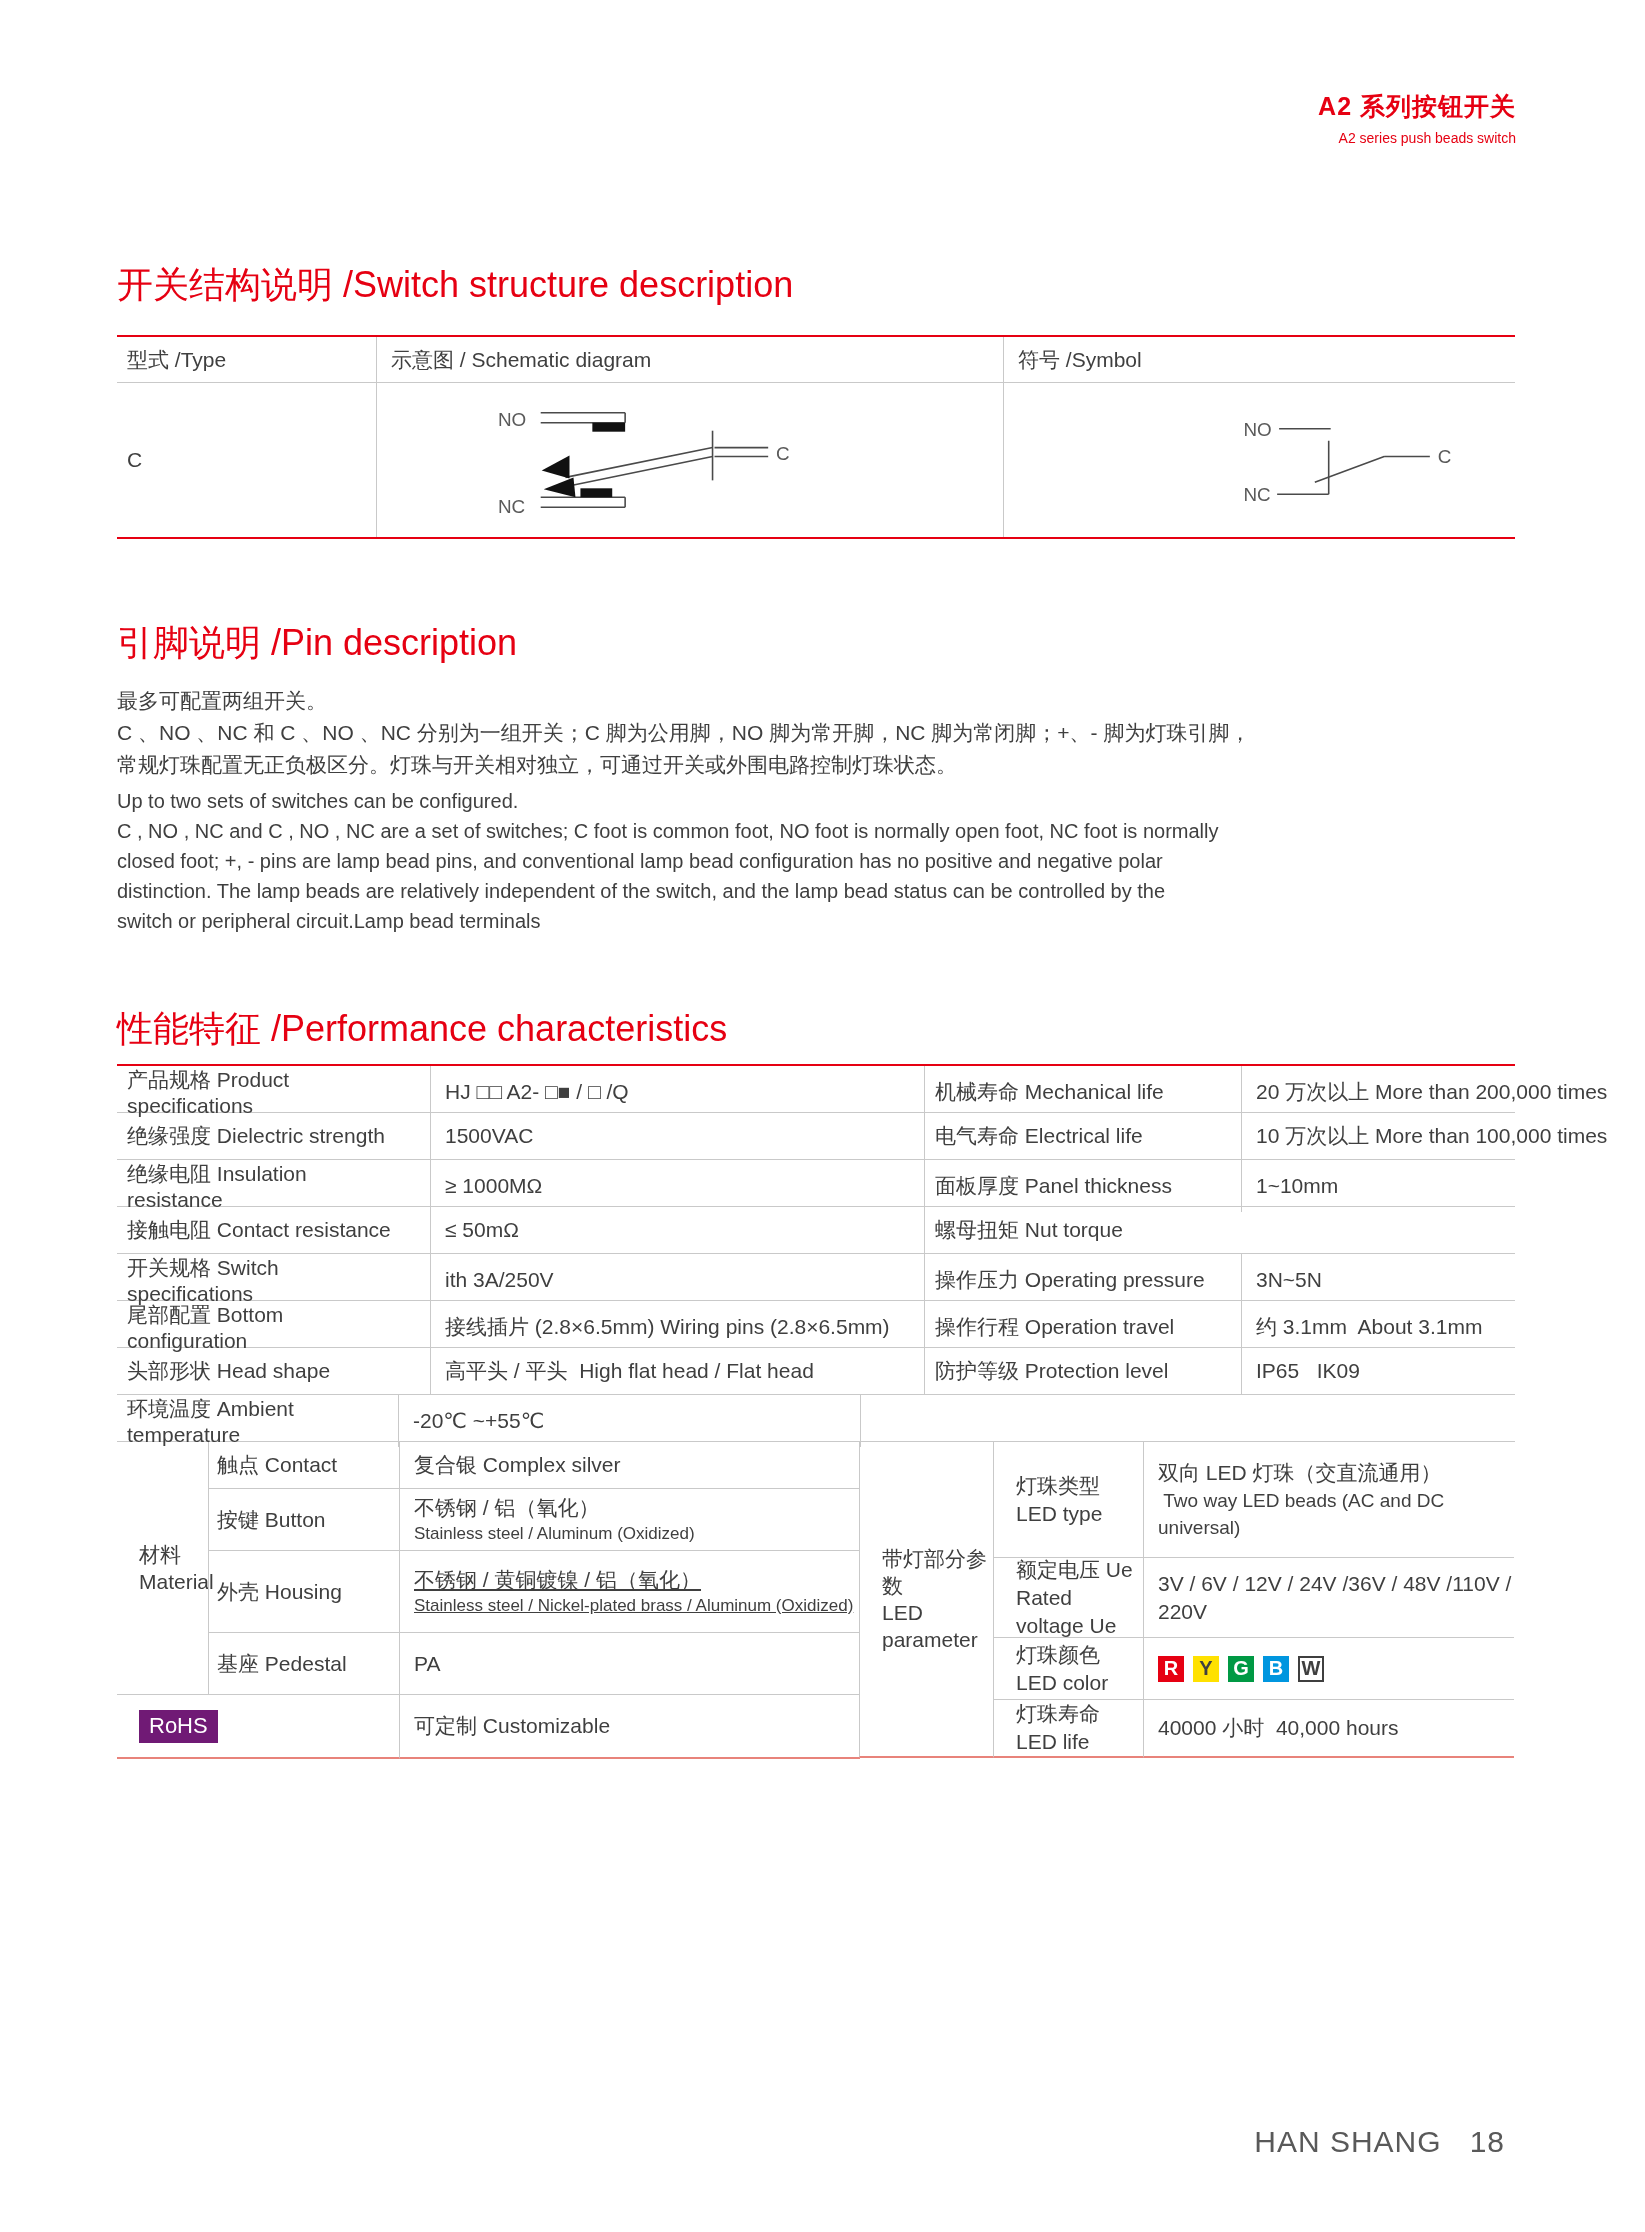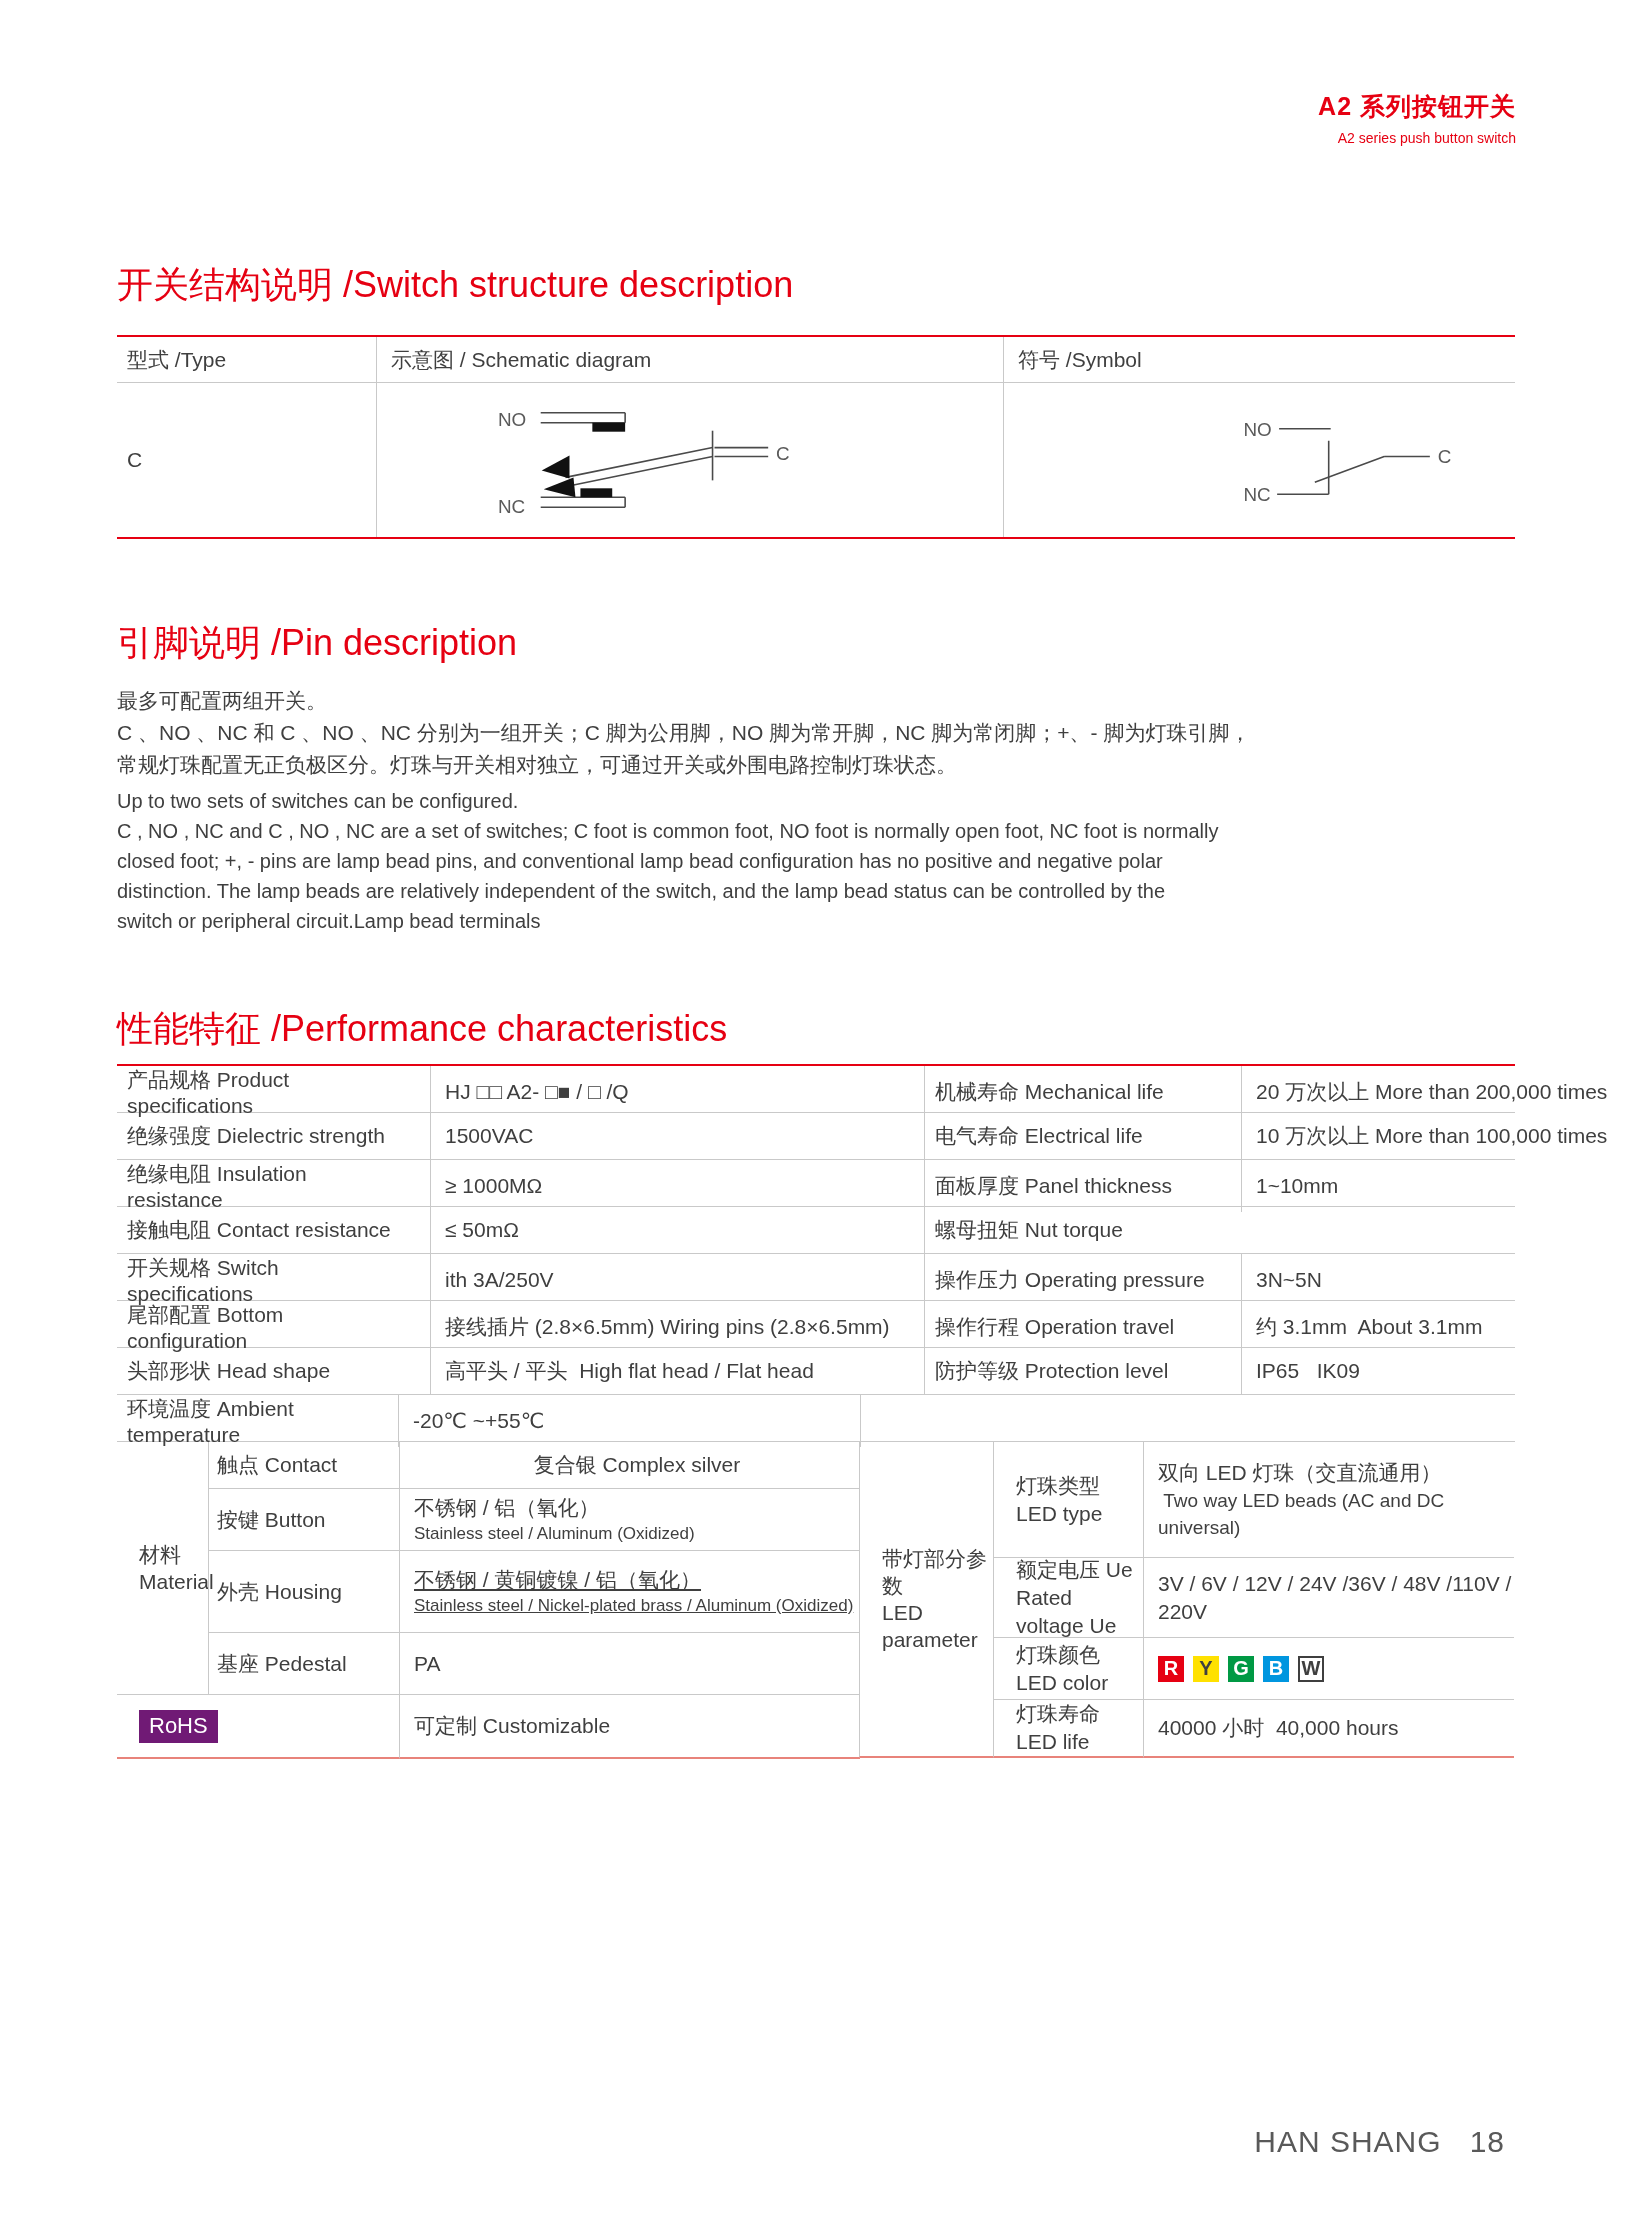--- a/index.html
+++ b/index.html
@@ -59,21 +59,21 @@
   
   .footer { top: 2125px; right: 141px; font-size: 30px; color: #595959; letter-spacing: 1px; }
 </style>
 </head>
 <body>
 
 <div class="page">
 
   <div class="abs doc-header">
     <div class="doc-title">A2 系列按钮开关</div>
-    <div class="doc-subtitle">A2 series push button switch</div>
+    <div class="doc-subtitle">A2 series push beads switch</div>
   </div>
 
   <div class="abs sec-heading" style="left:117px; top:261px;">开关结构说明 /Switch structure description</div>
 
   <div class="abs t1">
     <div class="t1-row t1-head">
       <div class="cell">型式 /Type</div>
       <div class="cell bl">示意图 / Schematic diagram</div>
       <div class="cell bl">符号 /Symbol</div>
     </div>
@@ -175,21 +175,21 @@
     </div>
 
     <div class="bottomwrap">
 
       <div class="matgrid">
         <div class="gc row-line pl10 bb" style="grid-column:1; grid-row:1 / span 4;">
           <span>材料</span>
           <span>Material</span>
         </div>
         <div class="gc bb bl" style="grid-column:2; grid-row:1; padding-left:8px;">触点 Contact</div>
-        <div class="gc bb bl val" style="grid-column:3; grid-row:1;text-align:center;">复合银 Complex silver</div>
+        <div class="gc bb bl val" style="grid-column:3; grid-row:1;">复合银 Complex silver</div>
 
         <div class="gc bb bl" style="grid-column:2; grid-row:2; padding-left:8px;">按键 Button</div>
         <div class="gc bb bl" style="grid-column:3; grid-row:2;">
           <span class="cnline">不锈钢 / 铝（氧化）</span>
           <span class="sub-en">Stainless steel / Aluminum (Oxidized)</span>
         </div>
 
         <div class="gc bb bl" style="grid-column:2; grid-row:3; padding-left:8px;">外壳 Housing</div>
         <div class="gc bb bl" style="grid-column:3; grid-row:3;text-decoration:underline;">
           <span class="cnline">不锈钢 / 黄铜镀镍 / 铝（氧化）</span>

